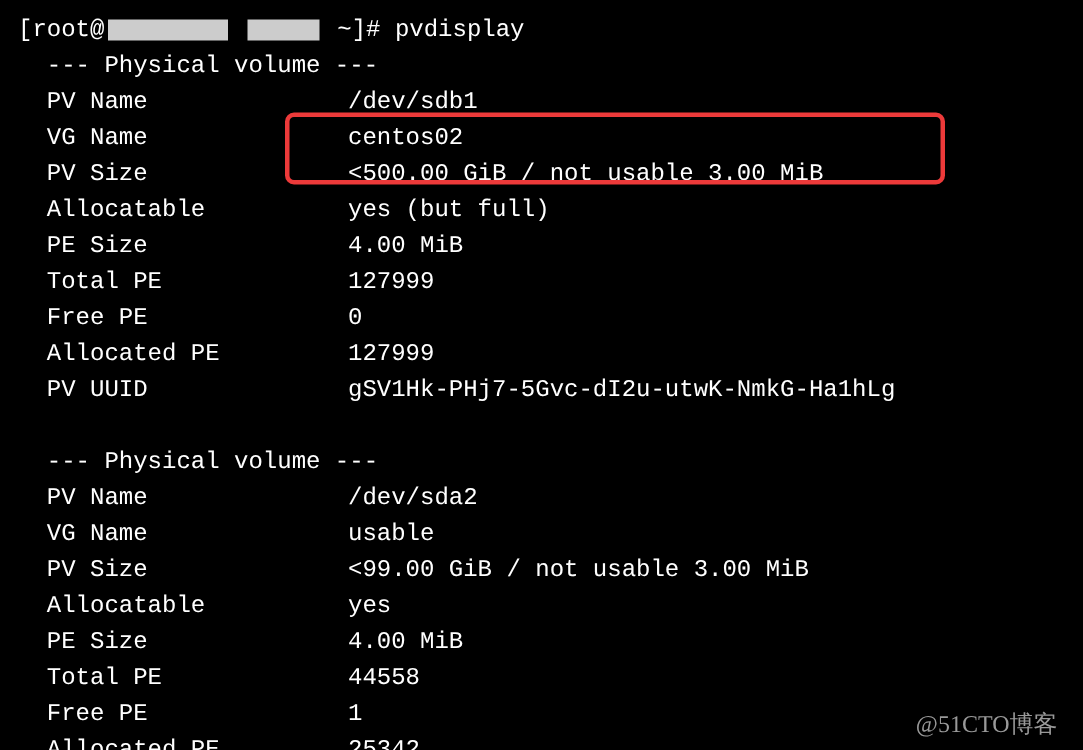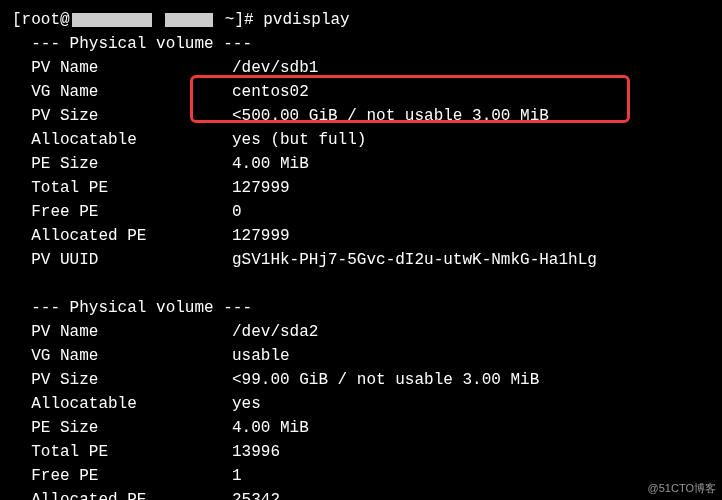--- a/index.html
+++ b/index.html
@@ -42,24 +42,24 @@
     }
     .highlight-box {
       position: absolute;
       border: 3px solid #ed3a3a;
       border-radius: 6px;
       pointer-events: none;
     }
     .watermark {
       position: absolute;
       bottom: 4px;
-      right: 6px;
+      right: 17px;
       color: #999;
-      font-size: 11px;
-      font-family: Liberation Sans, sans-serif;
+      font-size: 16px;
+      font-family: Liberation Serif, serif;
     }
     .field-label {
       display: inline-block;
       width: 220px;
     }
   </style>
 </head>
 <body>
 
 <div class="line"><span>[</span><span>root</span><span>@</span><span class="redacted redacted-1"></span> <span class="redacted redacted-2"></span> <span>~</span><span>]# </span><span>pvdisplay</span></div>
@@ -74,19 +74,19 @@
 <div class="line"><span class="field-label">  Free PE</span><span>0</span></div>
 <div class="line"><span class="field-label">  Allocated PE</span><span>127999</span></div>
 <div class="line"><span class="field-label">  PV UUID</span><span>gSV1Hk-PHj7-5Gvc-dI2u-utwK-NmkG-Ha1hLg</span></div>
 <div class="line">   </div>
 <div class="line">  --- Physical volume ---</div>
 <div class="line"><span class="field-label">  PV Name</span><span>/dev/sda2</span></div>
 <div class="line"><span class="field-label">  VG Name</span><span>usable</span></div>
 <div class="line"><span class="field-label">  PV Size</span><span>&lt;99.00 GiB / not usable 3.00 MiB</span></div>
 <div class="line"><span class="field-label">  Allocatable</span><span>yes</span></div>
 <div class="line"><span class="field-label">  PE Size</span><span>4.00 MiB</span></div>
-<div class="line"><span class="field-label">  Total PE</span><span>13996</span></div>
+<div class="line"><span class="field-label">  Total PE</span><span>44558</span></div>
 <div class="line"><span class="field-label">  Free PE</span><span>1</span></div>
 <div class="line"><span class="field-label">  Allocated PE</span><span>25342</span></div>
 
 <div class="highlight-box" style="top:75px;left:190px;width:440px;height:48px;"></div>
 
 <div class="watermark">@51CTO博客</div>
 
 </body></html>

